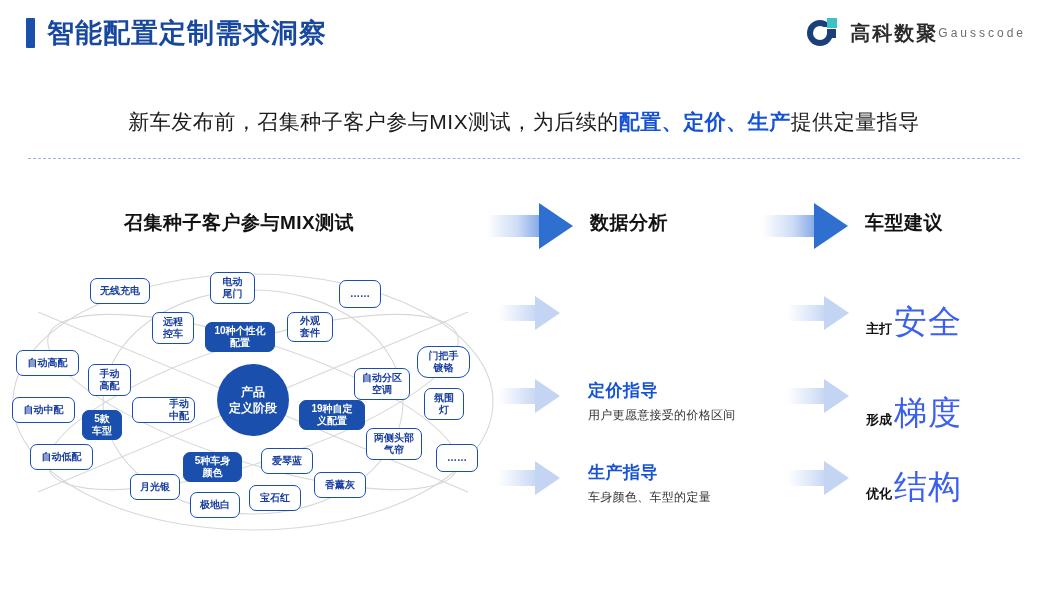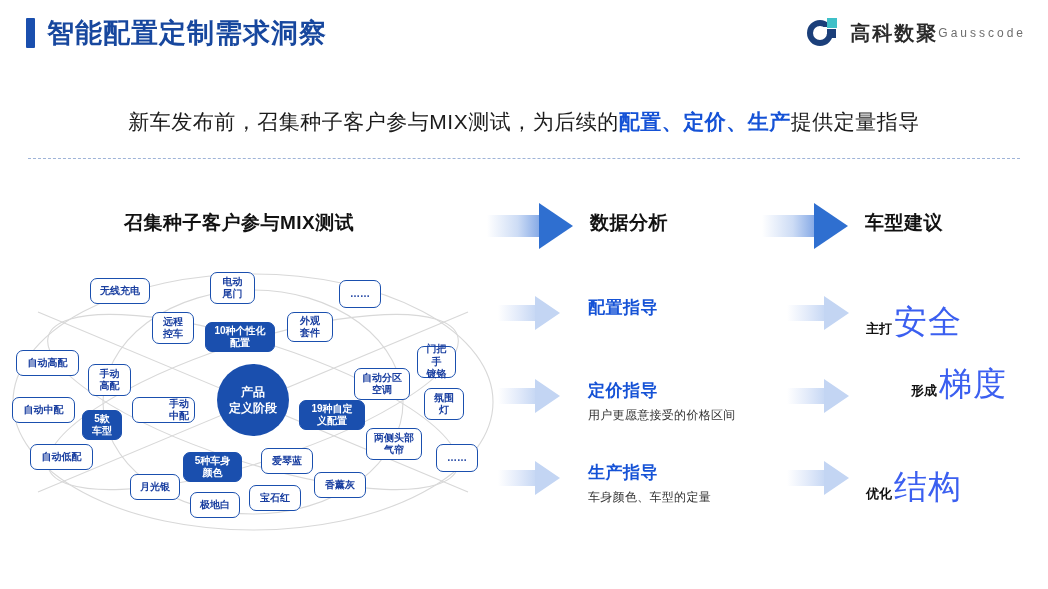--- a/index.html
+++ b/index.html
@@ -56,21 +56,21 @@
   #ar-r3b{left:787px;top:461px;}
 
   
   .mid-row{position:absolute;left:588px;}
   #mr1{top:296px;} #mr2{top:379px;} #mr3{top:461px;}
   .mid-title{font-size:17px;font-weight:bold;color:#1552d6;letter-spacing:.5px;}
   .mid-sub{font-size:12px;color:#333;margin-top:5px;letter-spacing:.3px;}
 
   
   .rt-row{position:absolute;left:866px;display:flex;align-items:baseline;}
-  #rr1{top:300px;} #rr2{top:362px;margin-left:45px;} #rr3{top:465px;}
+  #rr1{top:300px;} #rr2{top:391px;} #rr3{top:465px;}
   .rt-pre{font-size:13px;font-weight:bold;color:#111;}
   .rt-key{font-size:33px;font-weight:normal;color:#3b5ff0;letter-spacing:1px;margin-left:2px;}
 
   
   .diagram{position:absolute;left:8px;top:252px;width:490px;height:300px;}
   .diagram svg{position:absolute;left:0;top:0;}
   .node{position:absolute;box-sizing:border-box;border:1.6px solid #1a4fae;border-radius:7px;
     background:#fff;color:#1a3fa0;font-size:10px;font-weight:bold;line-height:1.25;
     display:flex;align-items:center;justify-content:center;text-align:center;padding:3px 5px;}
   .node.fill{background:#1a4fae;border-color:#1a4fae;color:#fff;border-radius:7px;}
@@ -124,21 +124,20 @@
   <div class="arrow sm" id="ar-r2a">
       <div class="shaft"></div>
       <div class="head"></div>
     </div>
   <div class="arrow sm" id="ar-r3a">
       <div class="shaft"></div>
       <div class="head"></div>
     </div>
 
   <div class="mid-row" id="mr1">
-    <div class="mid-title">配置指导</div>
   </div>
   <div class="mid-row" id="mr2">
     <div class="mid-title">定价指导</div>
     <div class="mid-sub">用户更愿意接受的价格区间</div>
   </div>
   <div class="mid-row" id="mr3">
     <div class="mid-title">生产指导</div>
     <div class="mid-sub">车身颜色、车型的定量</div>
   </div>
 
@@ -195,21 +194,21 @@
       </div>
     <div class="node" style="left:144px;top:60px;width:42px;height:32px;">
         <span>远程<br>控车</span>
       </div>
     <div class="node fill" style="left:197px;top:70px;width:70px;height:30px;">
         <span>10种个性化<br>配置</span>
       </div>
     <div class="node" style="left:279px;top:60px;width:46px;height:30px;">
         <span>外观<br>套件</span>
       </div>
-    <div class="node" style="left:409px;top:94x;top:94px;width:39px;height:32px;">
+    <div class="node" style="left:409px;top:94x;top:94px;width:53px;height:32px;border-radius:11px;">
         <span>门把手<br>镀铬</span>
       </div>
     <div class="node" style="left:8px;top:98px;width:63px;height:26px;">
         <span>自动高配</span>
       </div>
     <div class="node" style="left:80px;top:112px;width:43px;height:32px;">
         <span>手动<br>高配</span>
       </div>
     <div class="node" style="left:346px;top:116px;width:56px;height:32px;">
         <span>自动分区<br>空调</span>

